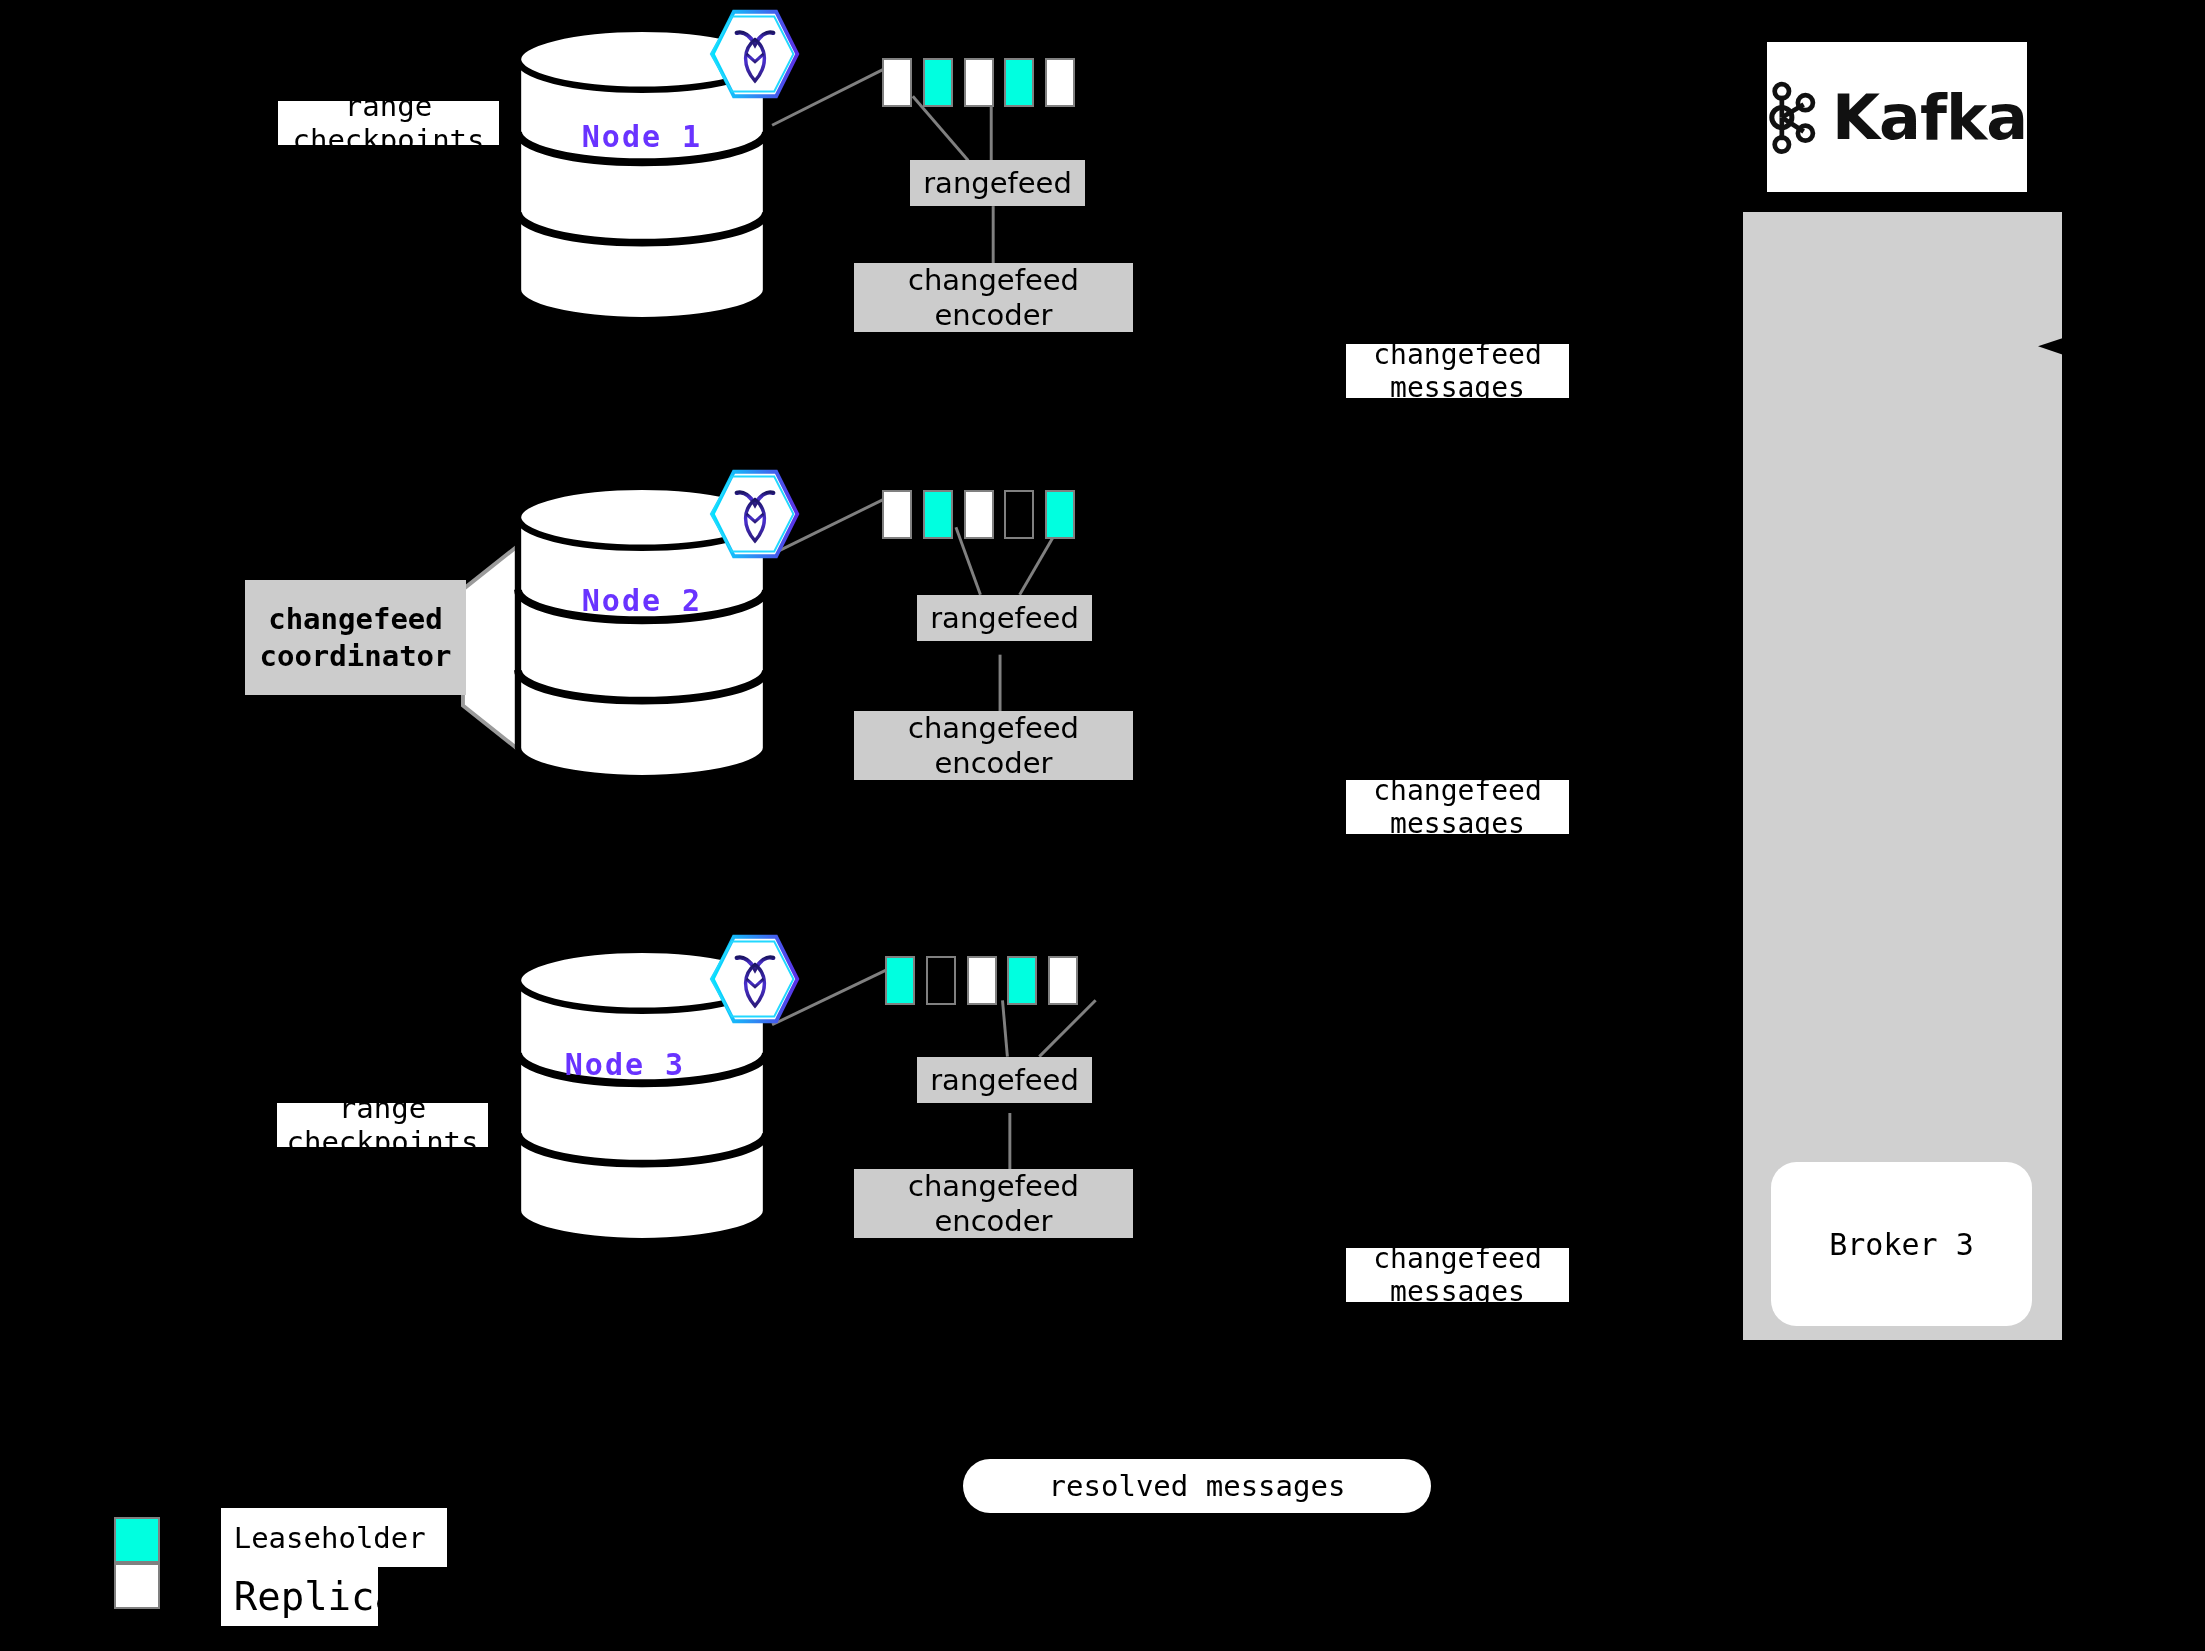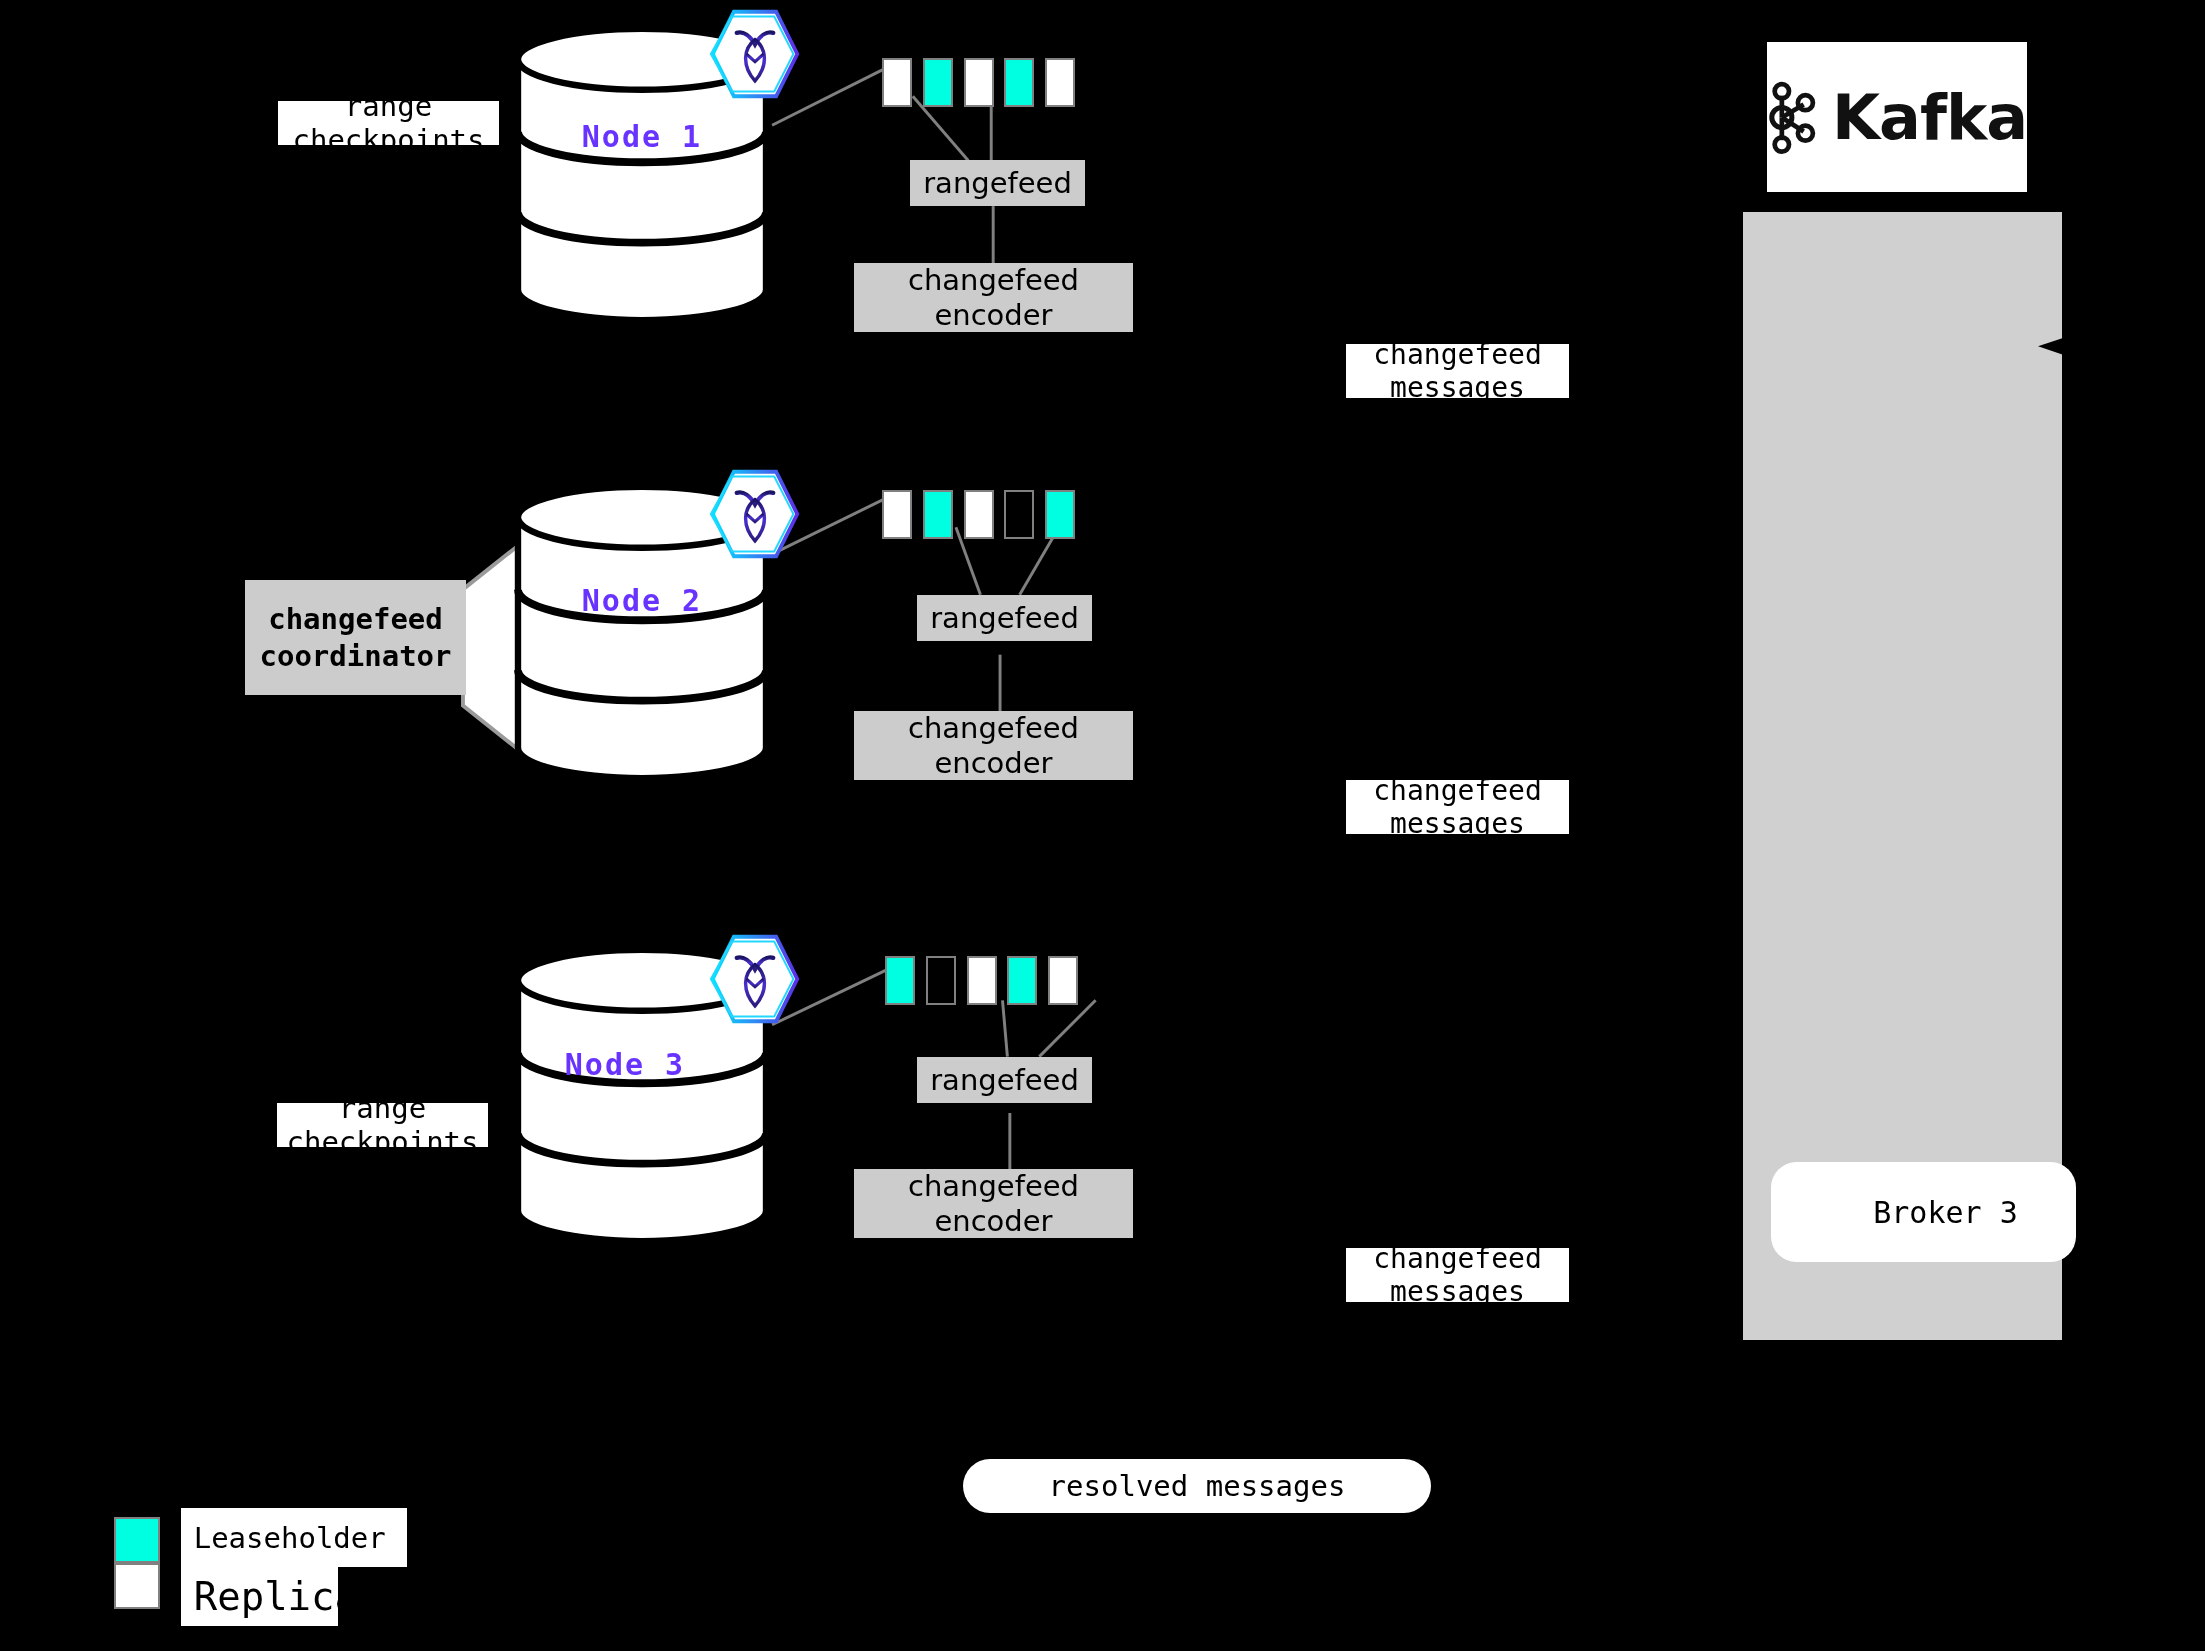--- a/index.html
+++ b/index.html
@@ -91,20 +91,21 @@
   
   .legend-swatch{box-sizing:border-box;border:2.5px solid #808080;}
   .legend-swatch.leaseholder{background:#00FFE0;}
   .legend-swatch.replica{background:#ffffff;}
   .legend-text{
     background:#ffffff;color:#000;
     font-family:"DejaVu Sans Mono", monospace;
     display:flex;align-items:center;
     padding-left:12.7px;
     box-sizing:border-box;
+    margin-left:40px;
   }
 
   
   .coord-box{
     background:#cccccc;color:#000;
     font-family:"DejaVu Sans Mono", monospace;
     font-weight:bold;
     display:flex;align-items:center;justify-content:center;
     text-align:center;line-height:1.25;
     white-space:pre-line;
@@ -292,21 +293,21 @@
   </div>
 
   <div class="abs kafka-cluster" style="left:1743px;top:212px;width:319px;height:1128px;"></div>
 
   <svg class="abs" style="left:2035px;top:314px;width:59px;height:981px;" viewBox="0 0 120 2000" xmlns="http://www.w3.org/2000/svg">
     <polygon points="60,48 6,66 60,84" fill="#000000"></polygon>
   </svg>
 
 
 
-  <div class="abs broker" style="left:1771px;top:1162px;width:261px;height:100px;font-size:30px;padding-left:44px;">Broker 3</div>
+  <div class="abs broker" style="left:1771px;top:1162px;width:261px;height:164px;font-size:30px;">Broker 3</div>
 
   <div class="abs pill" style="left:963px;top:1459px;width:468px;height:54px;font-size:29px;">resolved messages</div>
 
   <div class="abs legend-swatch leaseholder" style="left:114px;top:1517px;width:46px;height:46px;"></div>
   <div class="abs legend-text" style="left:181px;top:1508px;width:226px;height:59px;font-size:29px;">Leaseholder</div>
 
   <div class="abs legend-swatch replica" style="left:114px;top:1563px;width:46px;height:46px;"></div>
   <div class="abs legend-text" style="left:181px;top:1567px;width:157px;height:59px;font-size:39px;">Replica</div>
 
 </div>

